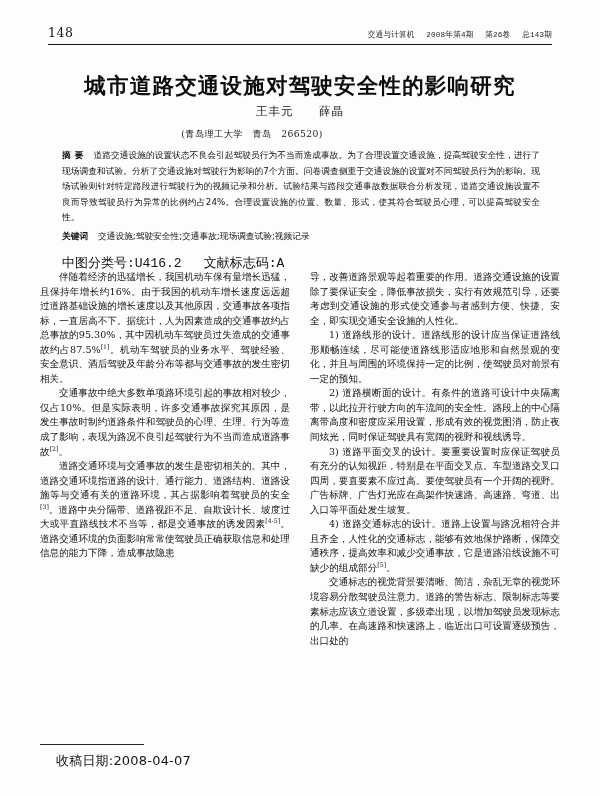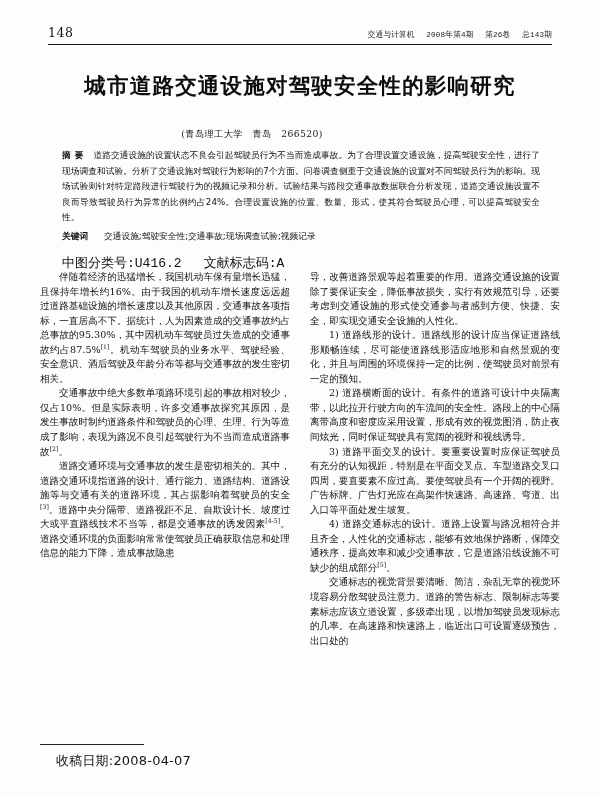--- a/index.html
+++ b/index.html
@@ -121,21 +121,21 @@
     letter-spacing: 4px;
     margin-right: 6px;
   }
   .kw-line {
     margin-top: 3px;
     font-family: "DejaVu Sans", "Liberation Sans", sans-serif;
     font-size: 8.7px;
     line-height: 15.6px;
     color: #111;
   }
-  .kw-label { font-weight: bold; margin-right: 16px; }
+  .kw-label { font-weight: bold; margin-right: 10px; }
   .class-line {
     margin-top: 11px;
     font-family: Liberation Mono, monospace;
     font-size: 13px;
     line-height: 15.4px;
     color: #111;
   }
   .class-line .gap { display: inline-block; width: 22px; }
 
   
@@ -210,20 +210,25 @@
       <span>交通与计算机</span>
       <span>2008年第4期</span>
       <span>第26卷</span>
       <span>总143期</span>
     </div>
   </div>
   <div class="head-rule"></div>
 
   <div class="title">城市道路交通设施对驾驶安全性的影响研究</div>
 
+  <div class="authors">
+    <span>王丰元</span>
+    <span class="sep"></span>
+    <span>薛晶</span>
+  </div>
 
   <div class="affil">(青岛理工大学　青岛　266520)</div>
 
   <div class="abstract-block">
     <div class="abs-para">
       <span class="abs-label">摘要</span><span>道路交通设施的设置状态不良会引起驾驶员行为不当而造成事故。为了合理设置交通设施，提高驾驶安全性，进行了现场调查和试验。分析了交通设施对驾驶行为影响的7个方面。问卷调查侧重于交通设施的设置对不同驾驶员行为的影响。现场试验则针对特定路段进行驾驶行为的视频记录和分析。试验结果与路段交通事故数据联合分析发现，道路交通设施设置不良而导致驾驶员行为异常的比例约占24%。合理设置设施的位置、数量、形式，使其符合驾驶员心理，可以提高驾驶安全性。</span>
     </div>
     <div class="kw-line">
       <span class="kw-label">关键词</span><span>交通设施;驾驶安全性;交通事故;现场调查试验;视频记录</span>
     </div>

